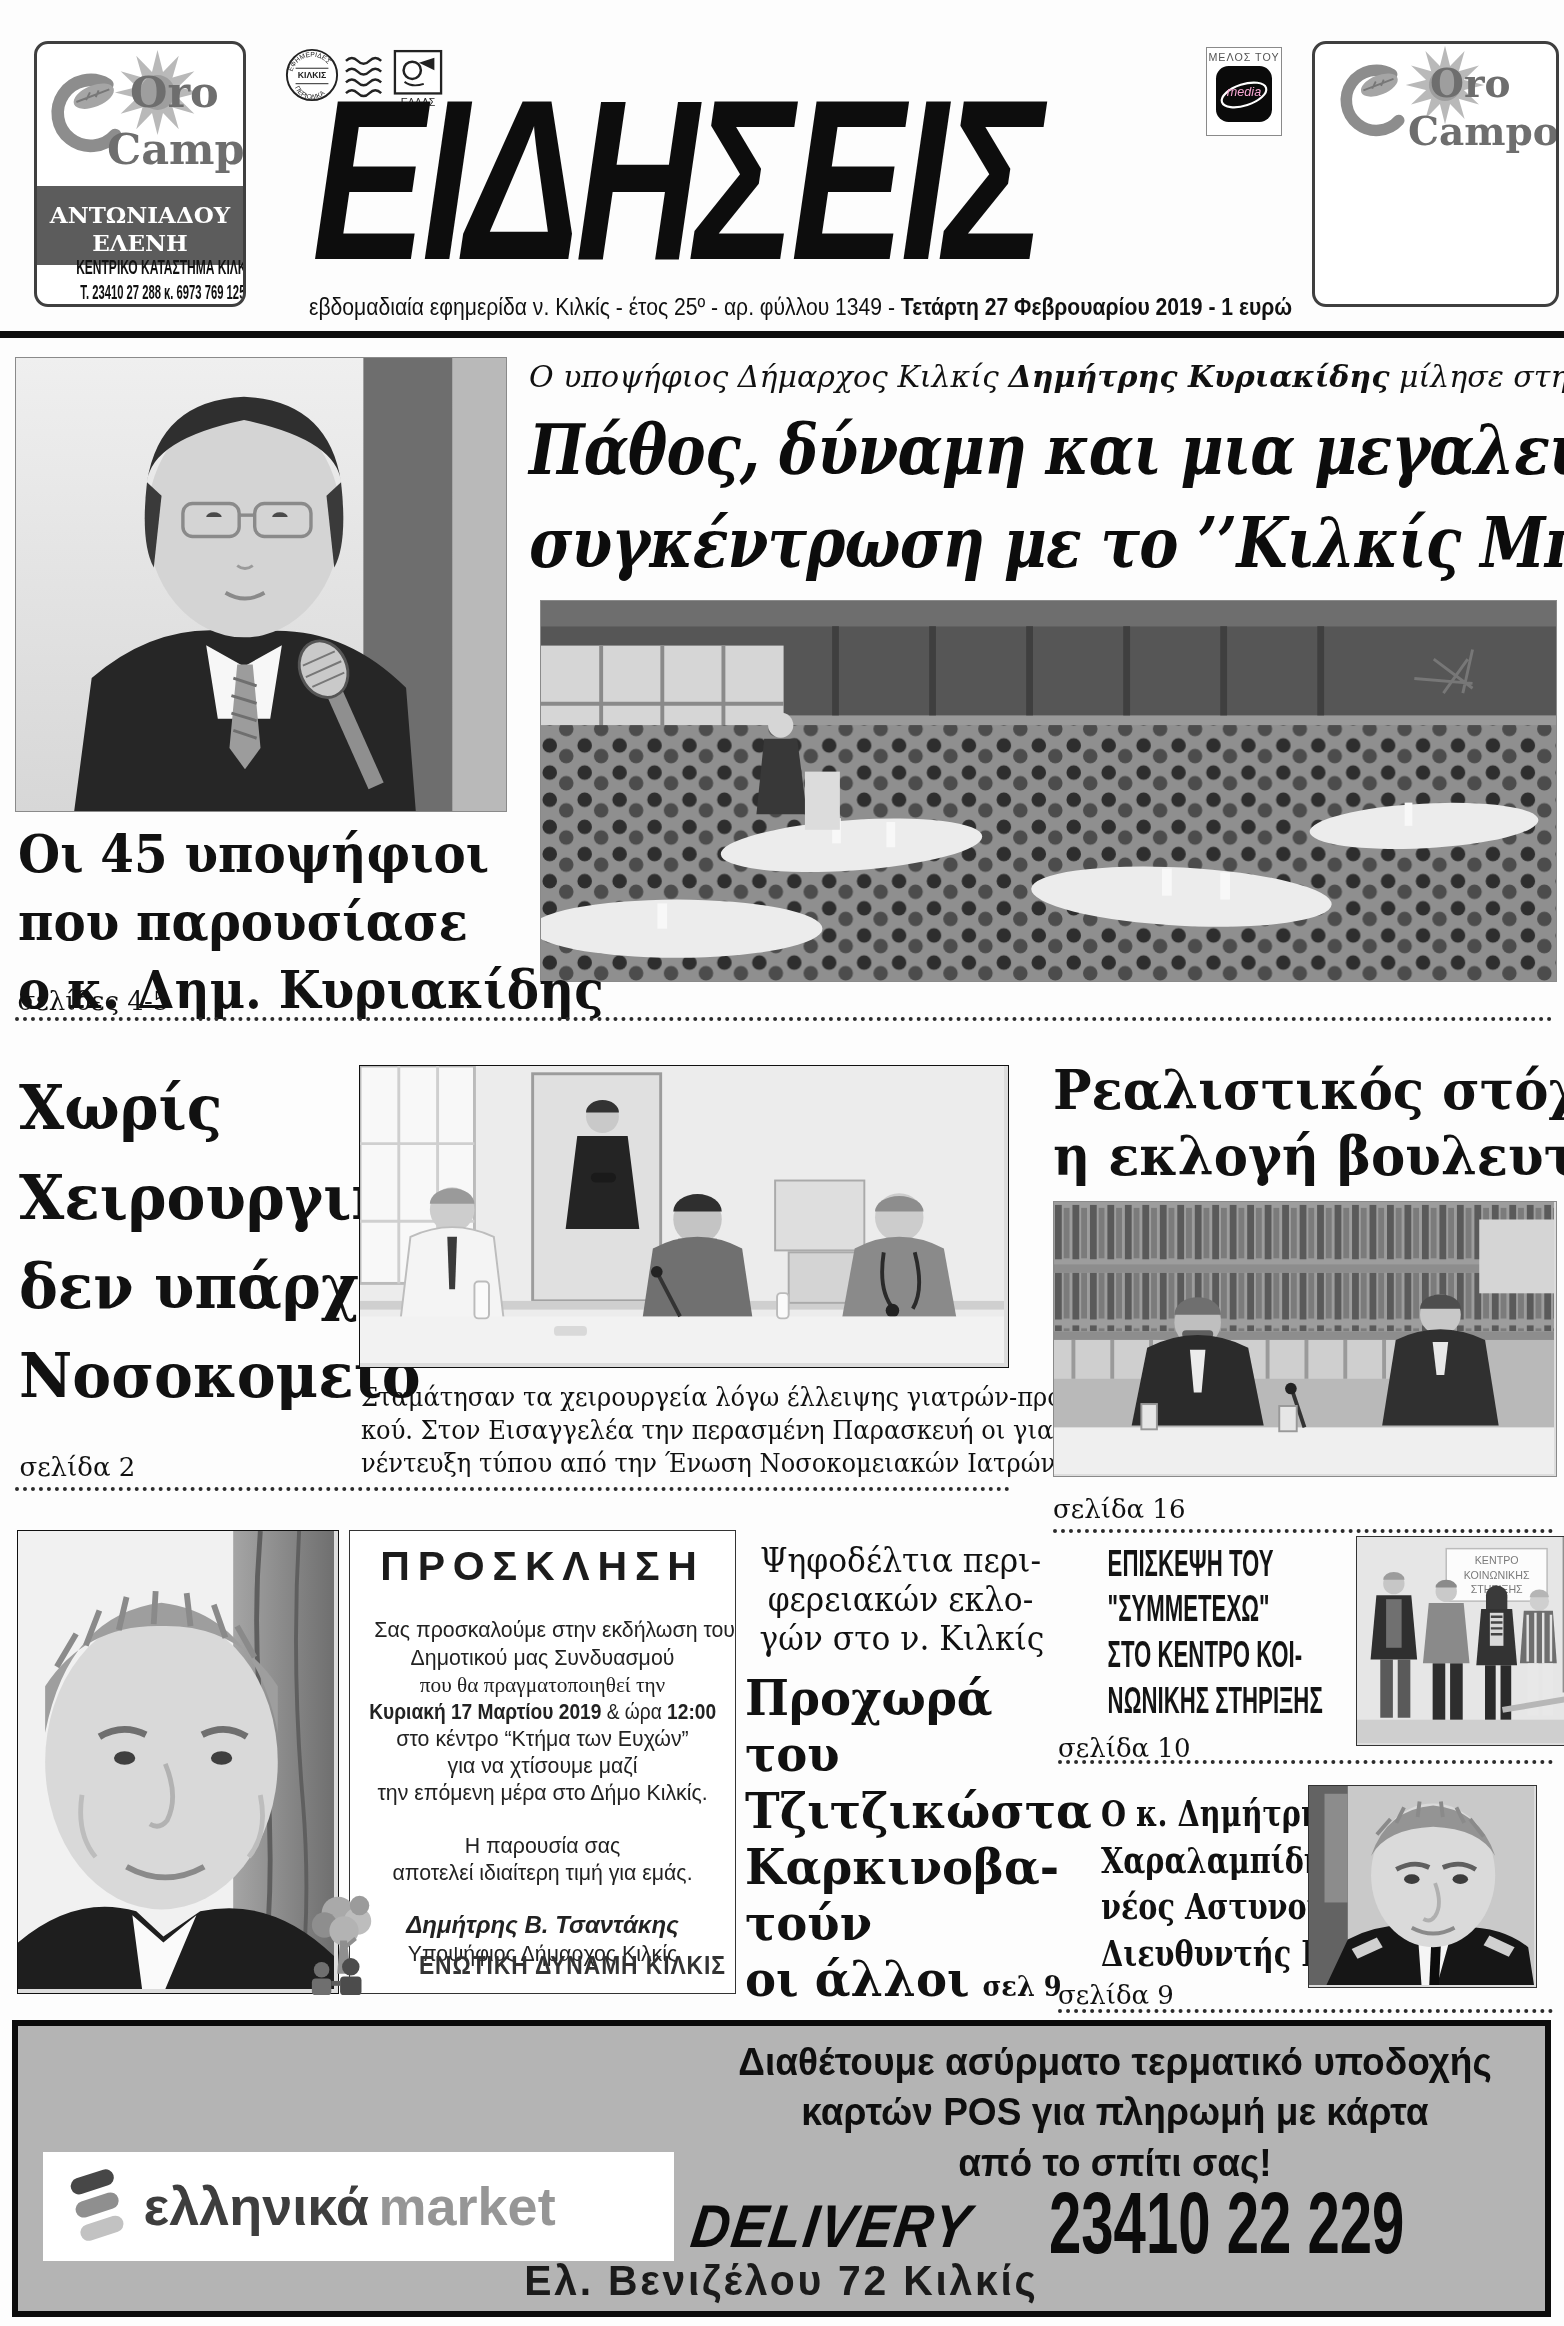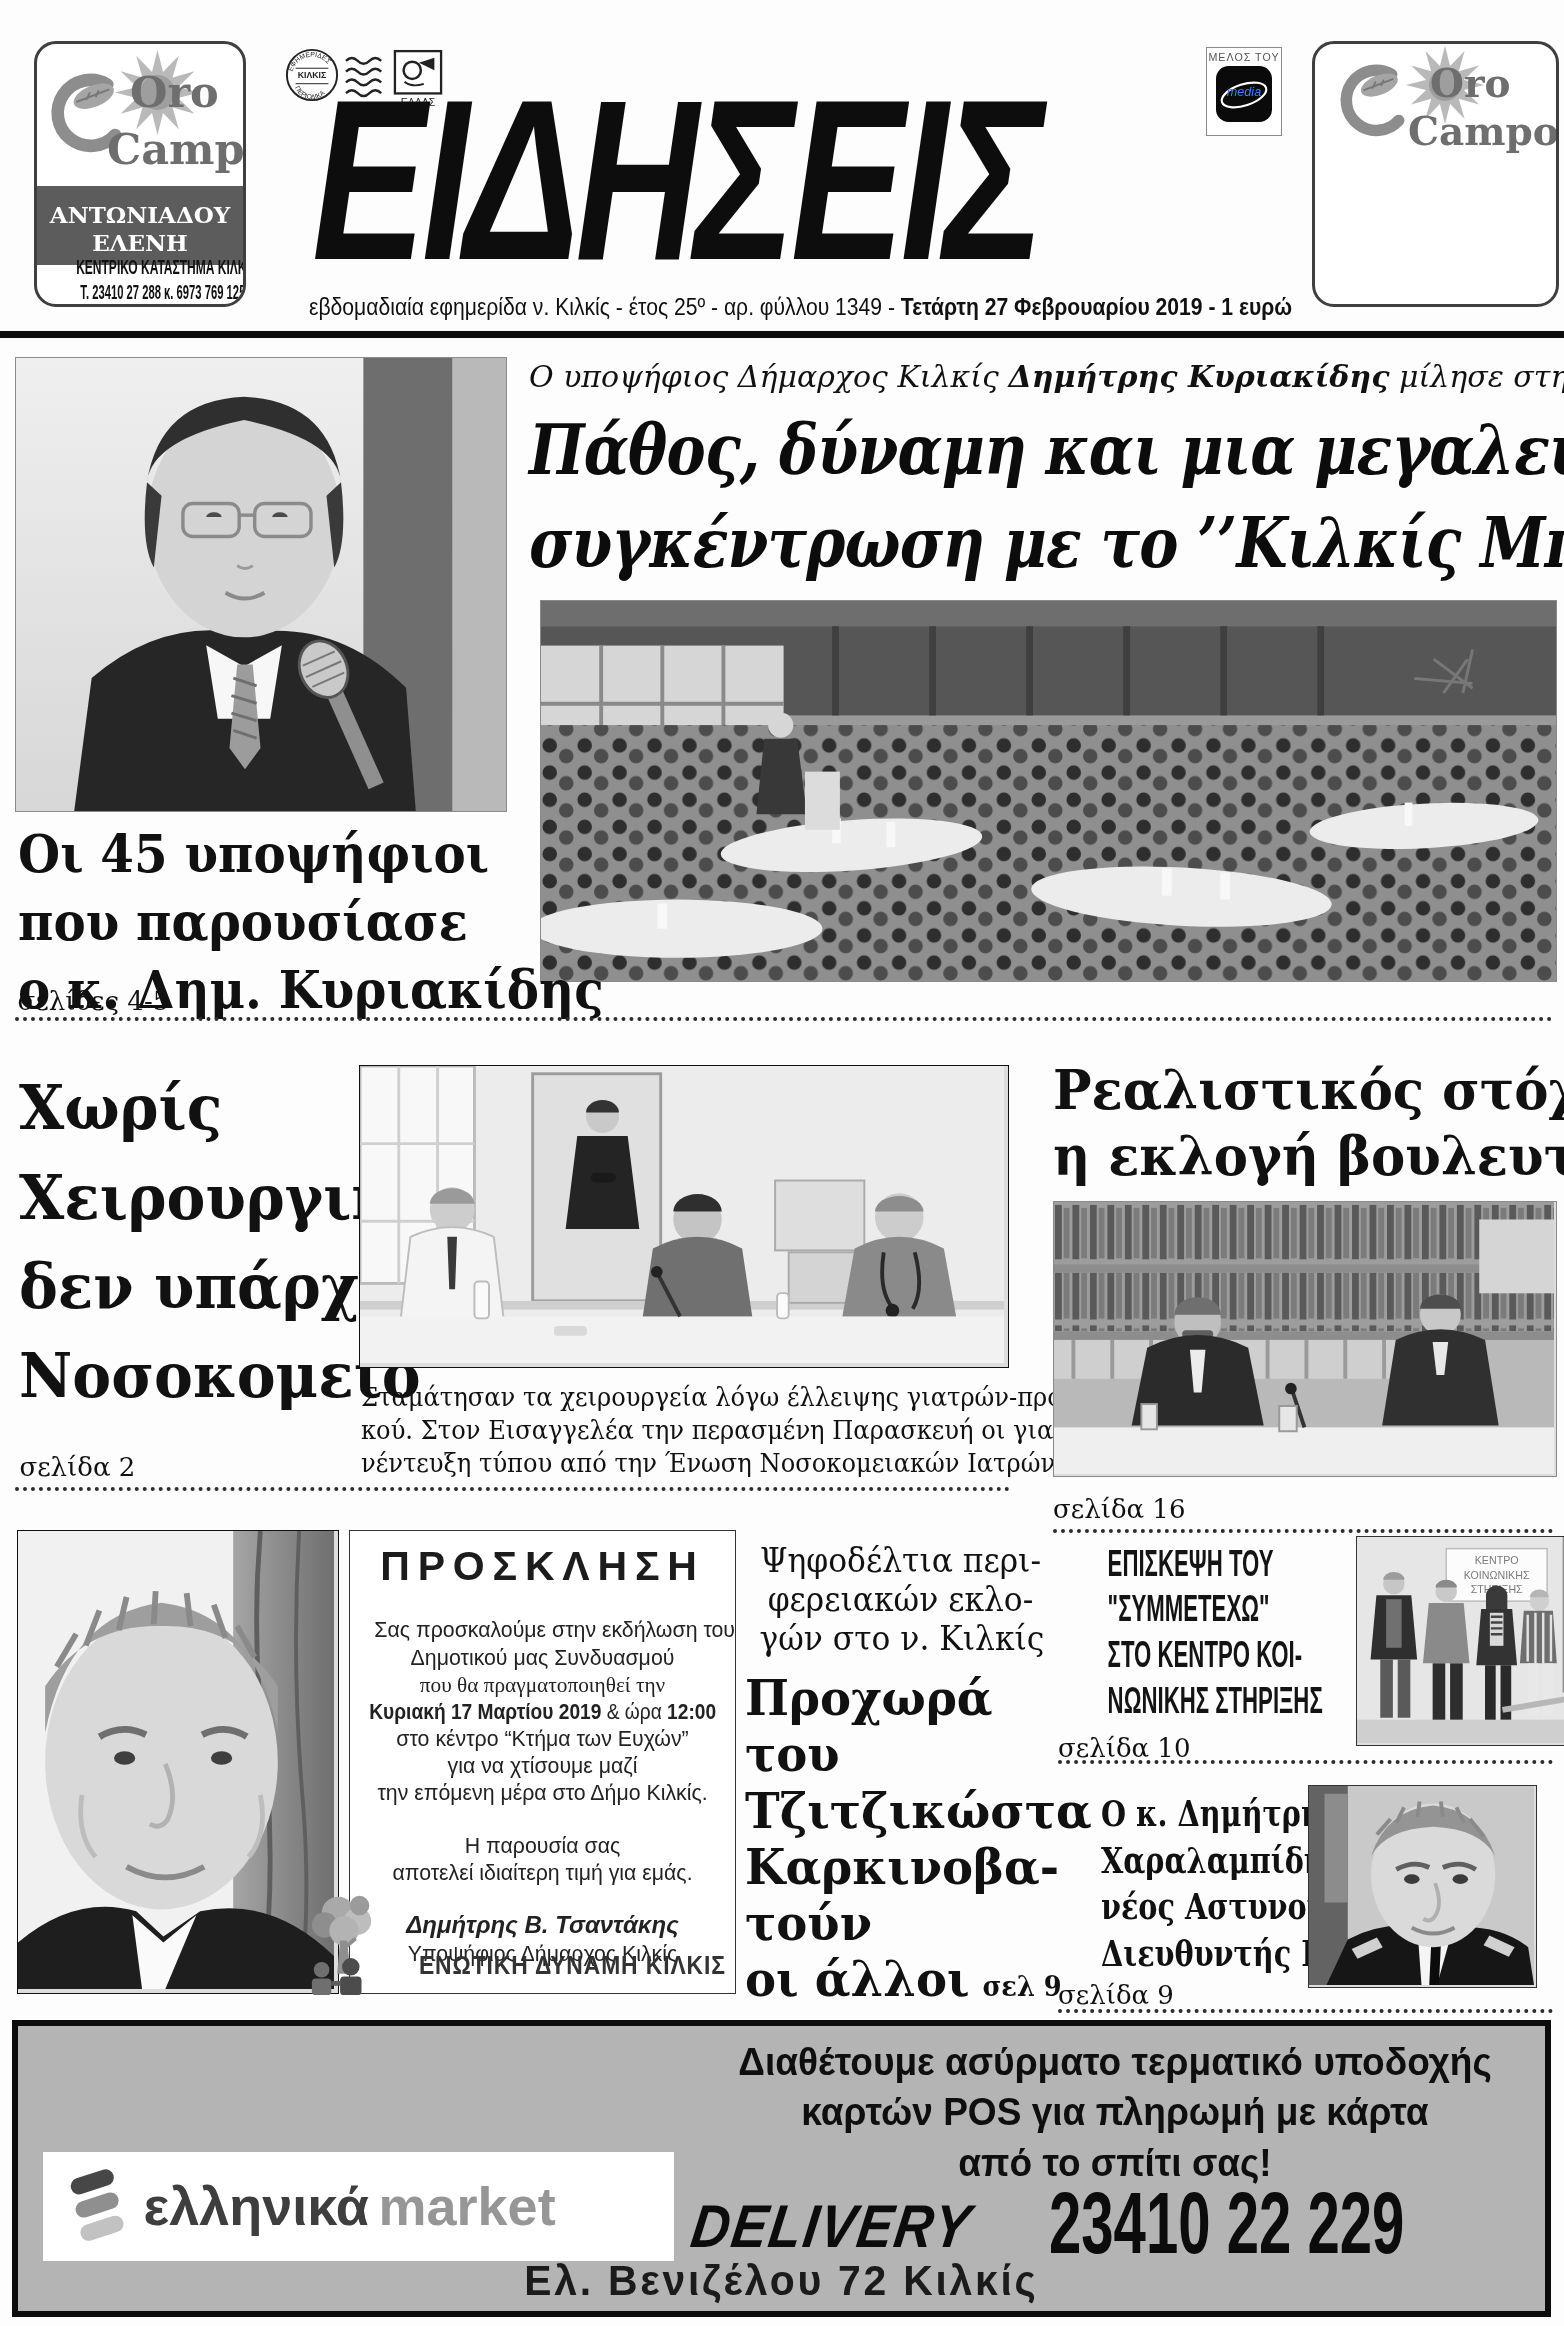--- a/index.html
+++ b/index.html
@@ -5,21 +5,21 @@
   html,body{margin:0;padding:0;background:#777;}
   .page{position:relative;width:1564px;height:2327px;background:#fdfdfd;overflow:hidden;
         font-family:"DejaVu Serif",serif;color:#111;}
   .abs{position:absolute;}
   .nw{white-space:nowrap;}
   .b{font-weight:bold;}
   .dotted{border-bottom:4.9px dotted #2c2c2c;height:0;}
 
   
   .rule-black{left:0;top:331px;width:1564px;height:6.8px;background:#0e0e0e;}
-  .oro-box{border:3.9px solid #3f3f3f;border-radius:22px;background:#fff;overflow:hidden;}
+  .oro-box{border:3.9px solid #3f3f3f;border-radius:14px;background:#fff;overflow:hidden;}
   .oro-left{left:34px;top:41px;width:206px;height:260px;}
   .oro-right{left:1312px;top:41px;width:241px;height:260px;}
   .oro-sun{position:absolute;}
   .oro-brand-top{position:absolute;font-family:"DejaVu Serif",serif;font-weight:bold;color:#6e6e6e;font-size:43px;}
   .oro-brand-bot{position:absolute;font-family:"DejaVu Serif",serif;font-weight:bold;color:#6e6e6e;font-size:43px;}
   .oro-owner{position:absolute;left:0;right:0;background:#5c5c5c;color:#fff;text-align:center;
              font-family:"DejaVu Serif",serif;font-weight:bold;}
   .oro-owner div{font-size:23px;line-height:28px;}
   .oro-store{position:absolute;left:0;right:0;text-align:center;font-family:"Liberation Sans",sans-serif;
              font-weight:bold;font-size:19.4px;transform:scaleX(.62);transform-origin:center;white-space:nowrap;}
@@ -30,21 +30,21 @@
                     transform:scaleX(.92);transform-origin:center;white-space:nowrap;color:#1a1a1a;}
   .stamps{left:284px;top:47px;width:146px;height:64px;}
   .watermark{left:765px;top:25px;font-family:"Liberation Sans",sans-serif;font-weight:bold;
              font-size:93px;color:#a8a8a8;letter-spacing:-1.9px;z-index:1;}
   .masthead{left:312px;top:66px;font-family:"Liberation Sans",sans-serif;font-weight:bold;font-style:italic;
             font-size:190px;line-height:190px;color:#0d0d0d;letter-spacing:-4.9px;z-index:2;
             transform:scale(.9,1.2);transform-origin:left top;white-space:nowrap;}
   .member{left:1206px;top:47px;width:74px;height:87px;border:1.9px solid #8a8a8a;background:#fff;text-align:center;z-index:3;}
   .member-label{font-family:"Liberation Sans",sans-serif;font-size:10.7px;letter-spacing:1px;color:#555;margin-top:2.9px;}
   .member-logo{position:relative;width:56px;height:56px;margin:2.9px auto 0;background:#0a0a0a;border-radius:12.6px;}
-  .member-logo span{position:absolute;left:0;right:0;top:19.4px;color:#3b82f6;font-family:"Liberation Sans",sans-serif;
+  .member-logo span{position:absolute;left:0;right:0;top:19.4px;color:#f9a8d4;font-family:"Liberation Sans",sans-serif;
                     font-size:12.6px;font-style:italic;}
   .dateline{left:309px;top:293px;font-family:"Liberation Sans",sans-serif;font-size:24px;color:#111;
             transform:scaleX(.88);transform-origin:left top;white-space:nowrap;z-index:2;}
 
   
   .photo{border:1px solid #8a8a8a;background:#ddd;overflow:hidden;}
   .photo svg{display:block;}
   .photo-lead{left:14.6px;top:357px;width:490px;height:453px;}
   .lead-kicker{left:529px;top:359px;font-size:30px;font-style:italic;white-space:nowrap;}
   .lead-h{font-family:"DejaVu Serif",serif;font-weight:bold;font-style:italic;font-size:70px;letter-spacing:-1px;

